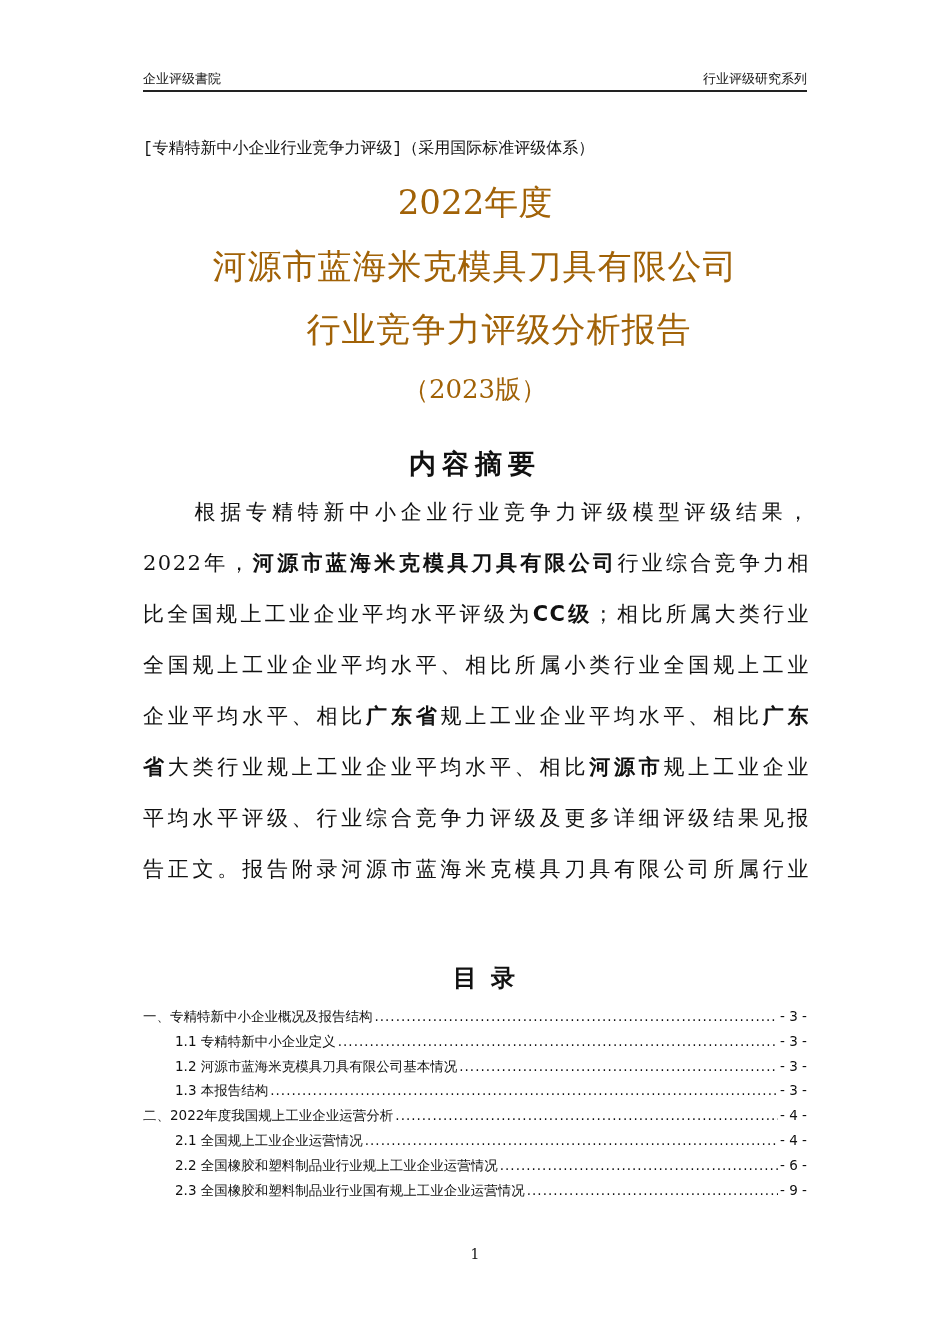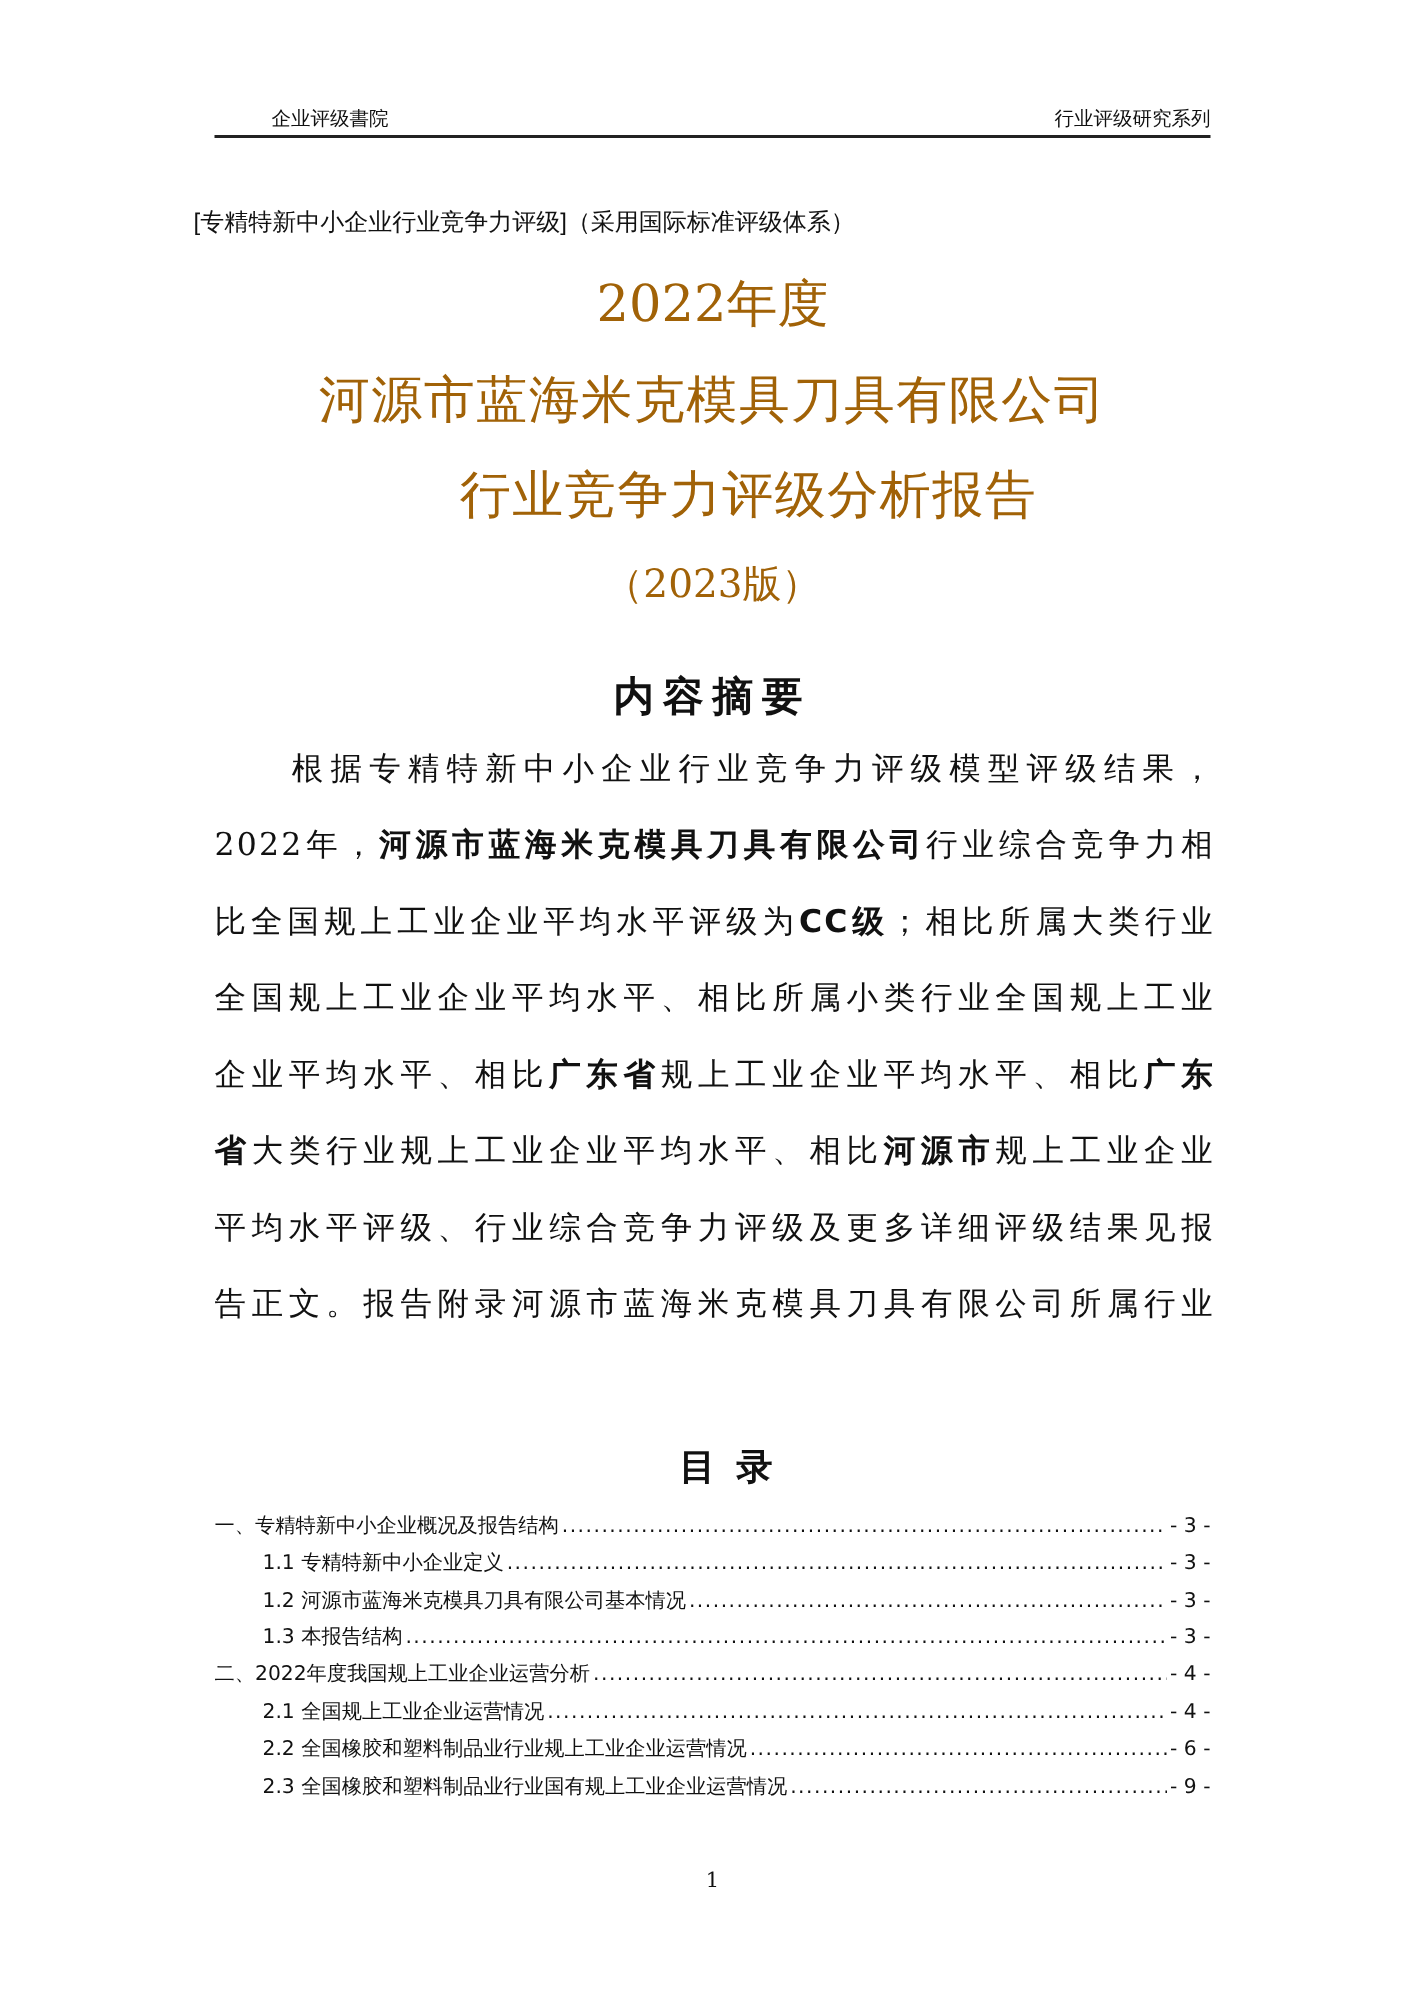--- a/index.html
+++ b/index.html
@@ -1,22 +1,22 @@
 <!DOCTYPE html>
 <html><head>
 <meta charset="utf-8">
 <style>
   html, body { margin: 0; padding: 0; background: #ffffff; }
   body { width: 950px; height: 1344px; position: relative; overflow: hidden;
          font-family: "DejaVu Serif", "Liberation Serif", serif; color: #111; }
   .header { position: absolute; left: 143px; top: 68px; width: 664px; height: 22px;
             border-bottom: 2px solid #222; font-family: "DejaVu Sans", sans-serif; font-size: 13px; }
-  .header .left { position: absolute; left: 0; top: 2px; margin-left: 38px; }
+  .header .left { position: absolute; left: 0; top: 2px; }
   .header .right { position: absolute; right: 0; top: 2px; }
-  .series { position: absolute; left: 129px; top: 138px; font-size: 16px; font-family: Liberation Sans, sans-serif; }
+  .series { position: absolute; left: 143px; top: 138px; font-size: 16px; font-family: Liberation Mono, monospace; }
   .title { position: absolute; left: 0; width: 950px; text-align: center; color: #a16207; }
   .t1 { top: 180px; font-size: 34px; }
   .t2 { top: 244px; font-size: 34px; letter-spacing: 1px; }
   .t3 { top: 307px; font-size: 34px; letter-spacing: 1px; padding-left: 24px; }
   .t4 { top: 372px; font-size: 26px; }
   .h-abstract { position: absolute; left: 0; width: 950px; top: 446px; text-align: center;
                 font-family: "DejaVu Sans", sans-serif; font-weight: bold; font-size: 27px; letter-spacing: 6px; }
   .abstract { position: absolute; left: 143px; top: 487px; width: 667px; font-size: 21px;
               line-height: 51px; text-align: justify; text-align-last: justify; letter-spacing: 1.5px; }
   .abstract .ln { display: block; height: 51px; white-space: nowrap; overflow: hidden; }

